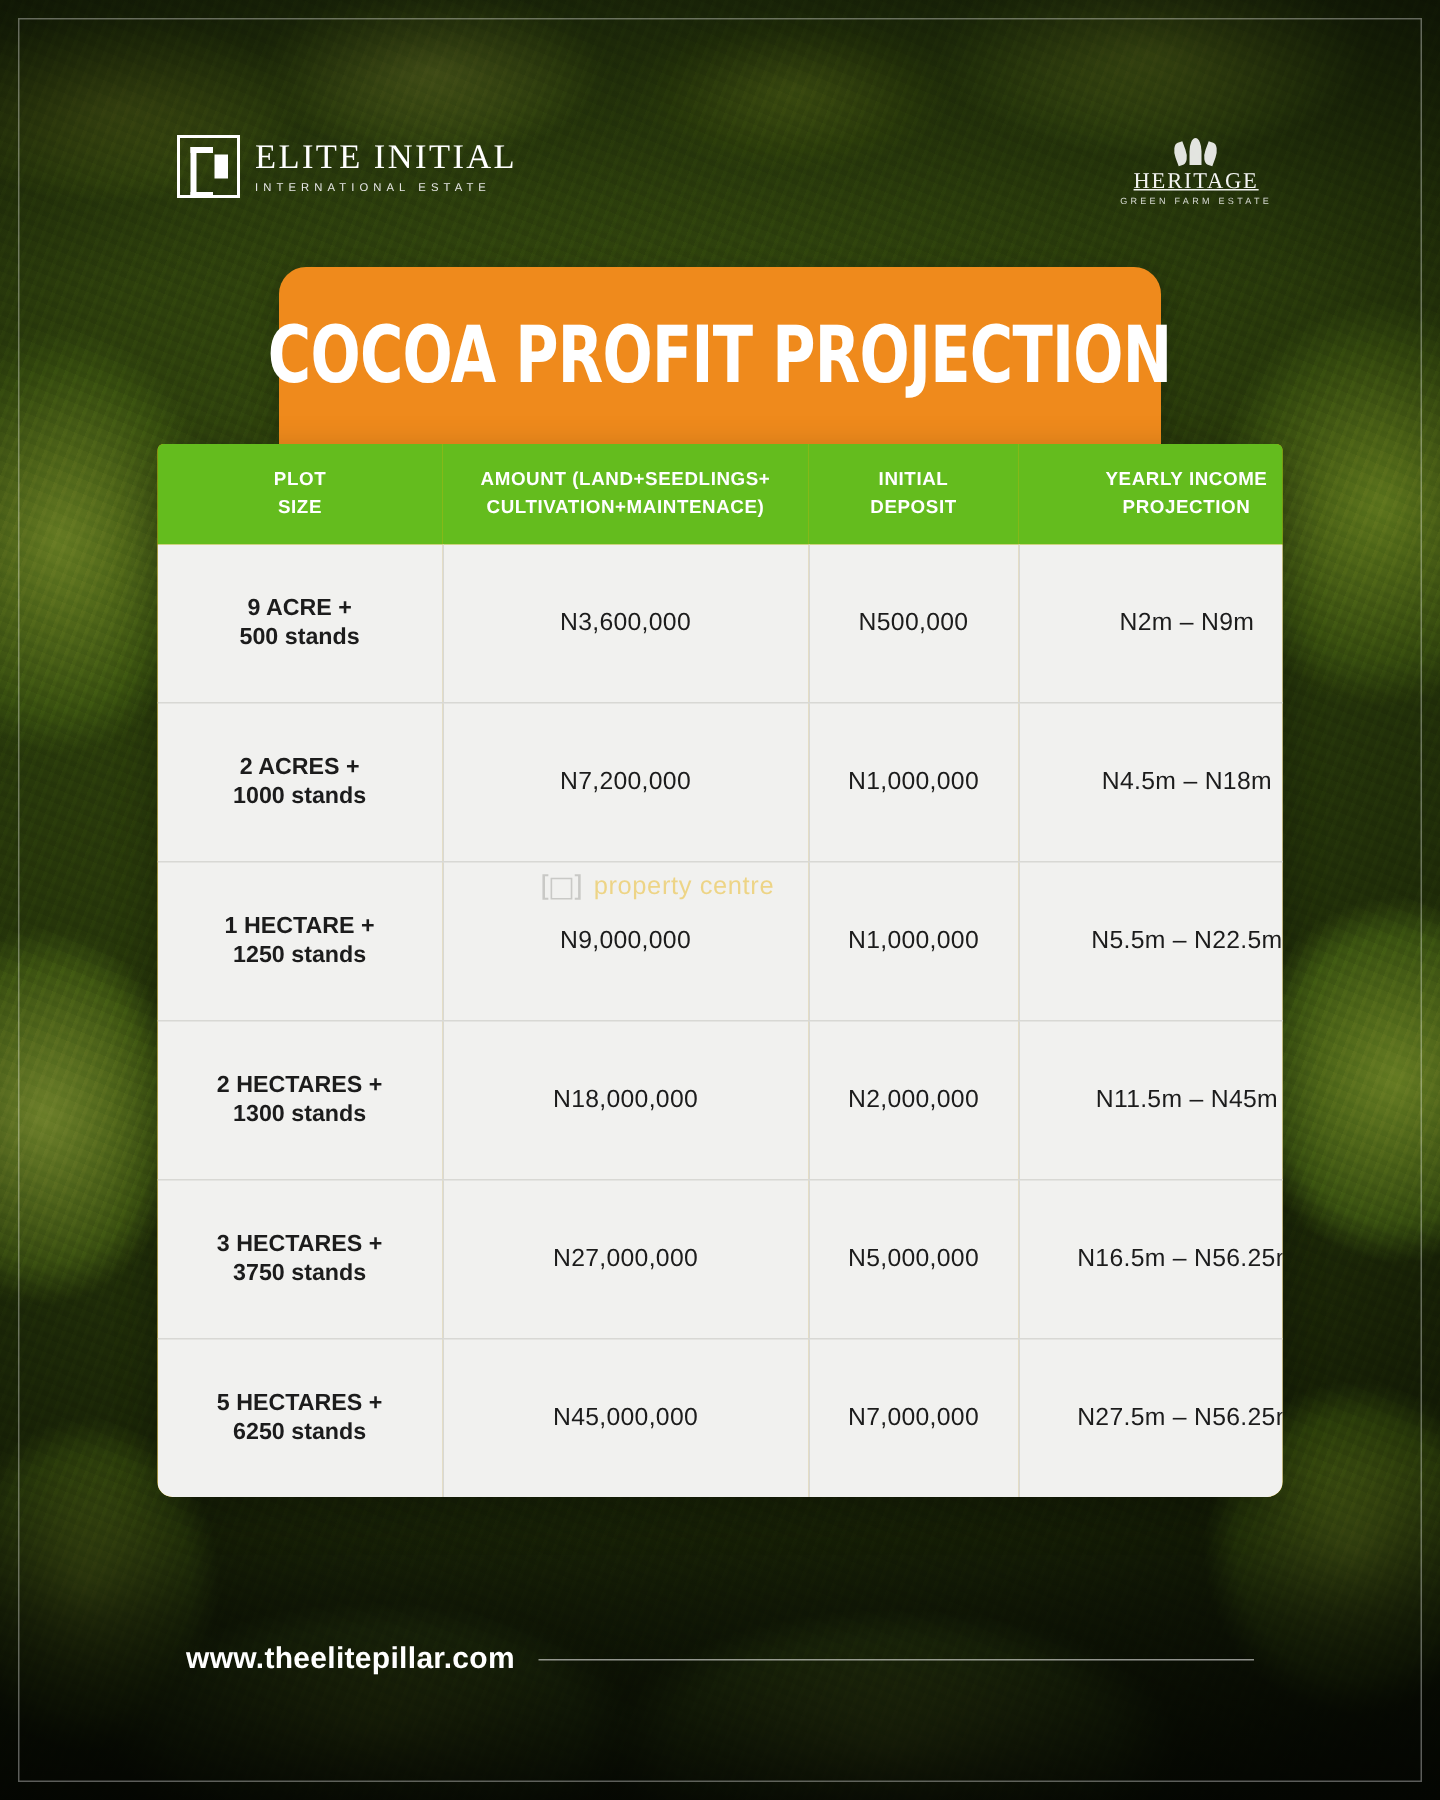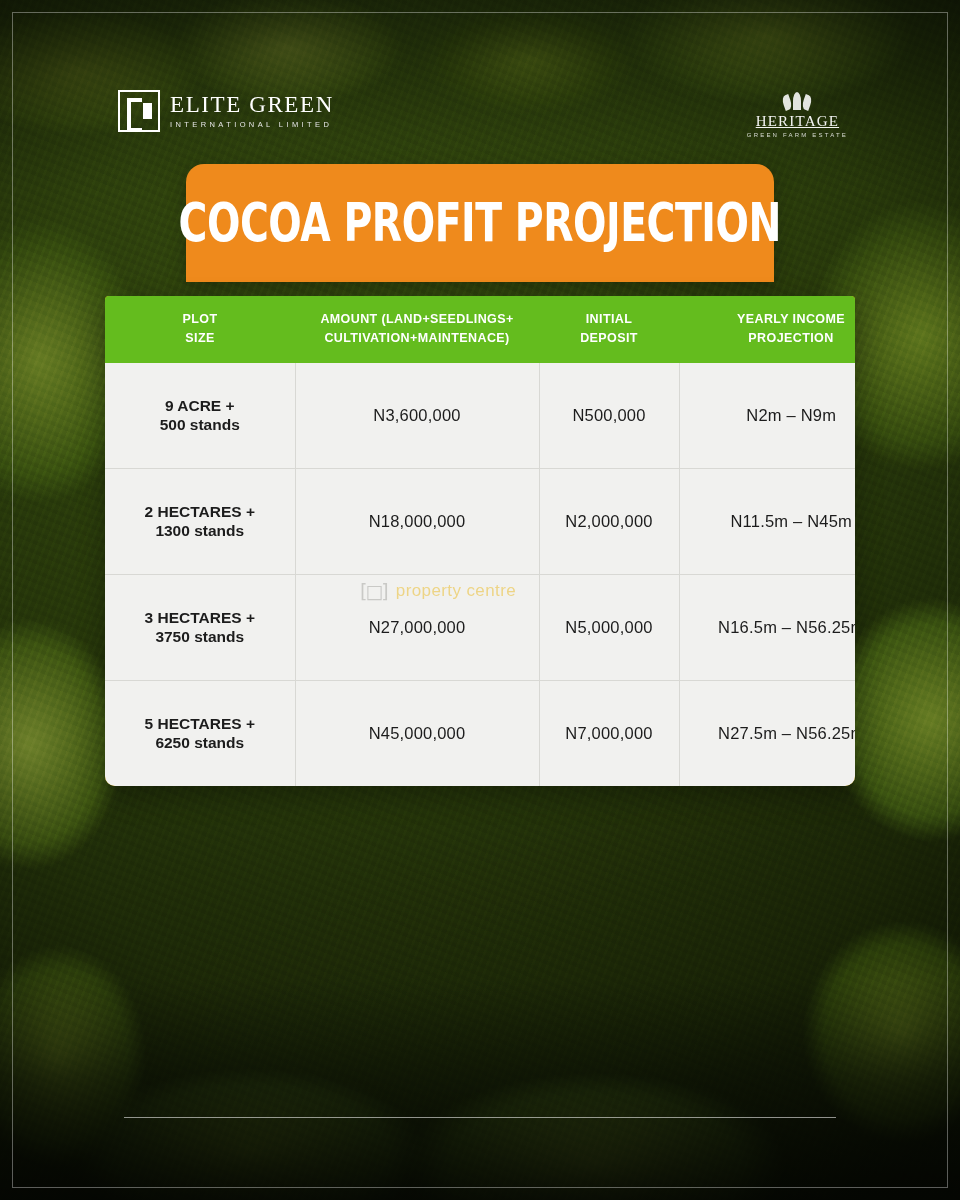--- a/index.html
+++ b/index.html
@@ -162,21 +162,21 @@
     font-size: 6px;
     letter-spacing: 2.2px;
     margin-top: 2px;
     opacity: .85;
   }
 
   
   .title-banner {
     position: absolute;
     left: 186px;
-    top: 164px;
+    top: 178px;
     width: 588px;
     height: 118px;
     background: #ef8a1c;
     border-radius: 18px 18px 0 0;
     display: flex;
     align-items: center;
     justify-content: center;
     box-shadow: 0 6px 18px rgba(0,0,0,0.28);
   }
   .title-text {
@@ -305,22 +305,22 @@
   <div class="bg"></div>
   <div class="bg-texture"></div>
   <div class="bg-dark-top"></div>
   <div class="bg-dark-bottom"></div>
   <div class="bg-vignette"></div>
   <div class="frame"></div>
 
   <div class="logo-left">
     <div class="logo-mark"></div>
     <div>
-      <div class="logo-text-main">ELITE GREEN</div>
-      <div class="logo-text-sub">INTERNATIONAL LIMITED</div>
+      <div class="logo-text-main">ELITE INITIAL</div>
+      <div class="logo-text-sub">INTERNATIONAL ESTATE</div>
     </div>
   </div>
 
   <div class="logo-right">
     <div class="leaf-mark">
         <i></i>
         <i></i>
         <i></i>
       </div>
     <div class="logo-right-name">HERITAGE</div>
@@ -358,20 +358,38 @@
           <td class="plot">
             <div>9 ACRE +</div>
             <div class="stands">500 stands</div>
           </td>
           <td class="amount">N3,600,000</td>
           <td class="deposit">N500,000</td>
           <td class="income">N2m – N9m</td>
         </tr>
         <tr>
           <td class="plot">
+            <div>2 ACRES +</div>
+            <div class="stands">1000 stands</div>
+          </td>
+          <td class="amount">N7,200,000</td>
+          <td class="deposit">N1,000,000</td>
+          <td class="income">N4.5m – N18m</td>
+        </tr>
+        <tr>
+          <td class="plot">
+            <div>1 HECTARE +</div>
+            <div class="stands">1250 stands</div>
+          </td>
+          <td class="amount">N9,000,000</td>
+          <td class="deposit">N1,000,000</td>
+          <td class="income">N5.5m – N22.5m</td>
+        </tr>
+        <tr>
+          <td class="plot">
             <div>2 HECTARES +</div>
             <div class="stands">1300 stands</div>
           </td>
           <td class="amount">N18,000,000</td>
           <td class="deposit">N2,000,000</td>
           <td class="income">N11.5m – N45m</td>
         </tr>
         <tr>
           <td class="plot">
             <div>3 HECTARES +</div>
@@ -393,16 +411,17 @@
       </tbody>
     </table>
   </div>
 
   <div class="watermark">
     <span class="wm-mark">[□]</span>
     <span class="wm-text">property centre</span>
   </div>
 
   <div class="footer">
+    <div class="footer-url">www.theelitepillar.com</div>
     <div class="footer-rule"></div>
   </div>
 
 </div>
 
 </body></html>

